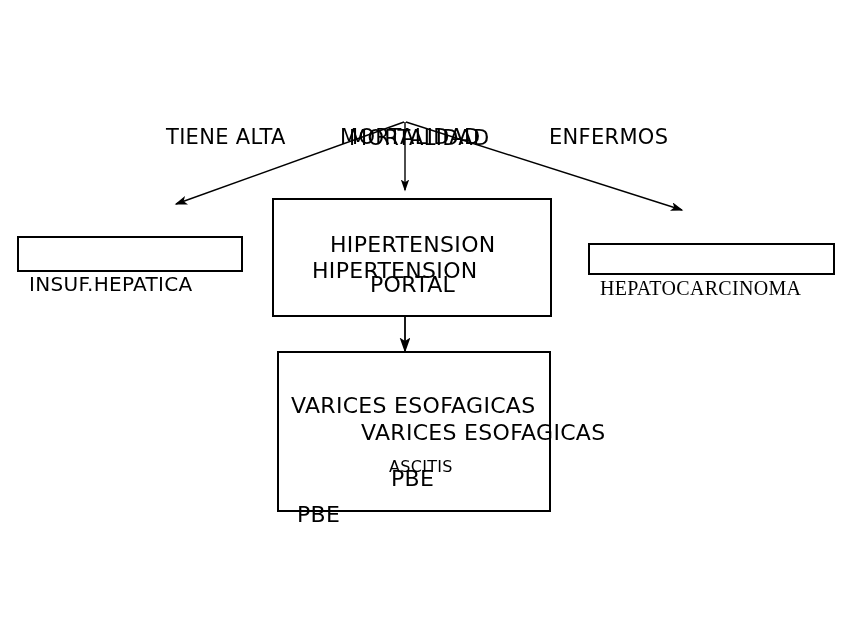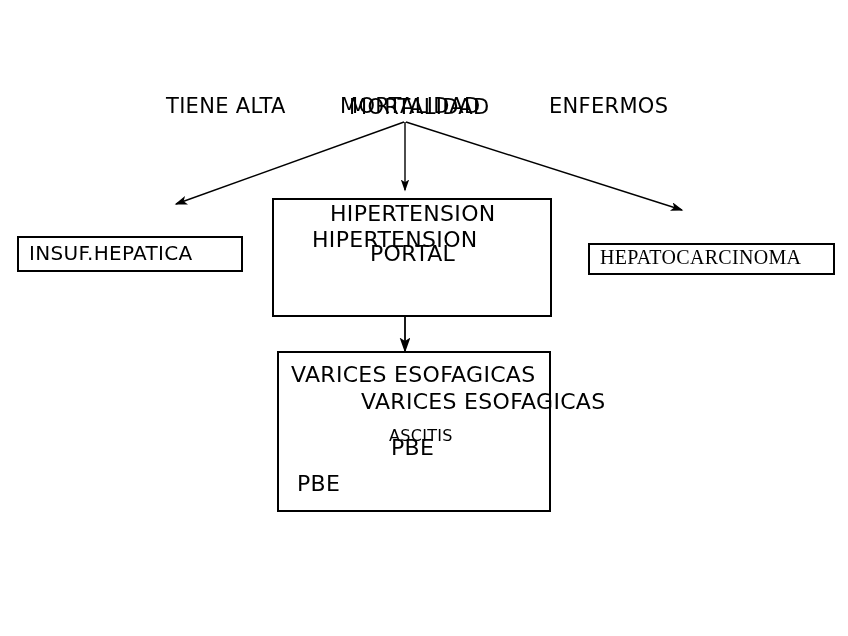--- a/index.html
+++ b/index.html
@@ -19,20 +19,21 @@
     overflow: hidden;
   }
   .txt {
     position: absolute;
     white-space: nowrap;
     color: #000000;
     font-family: "DejaVu Sans", sans-serif;
     font-weight: 400;
     letter-spacing: 0.3px;
     line-height: 1;
+    margin-top: 31px;
   }
   .hdr {
     font-size: 21px;
   }
   .boxed {
     position: absolute;
     border: 2px solid #000000;
     background: #ffffff;
     box-sizing: border-box;
   }

